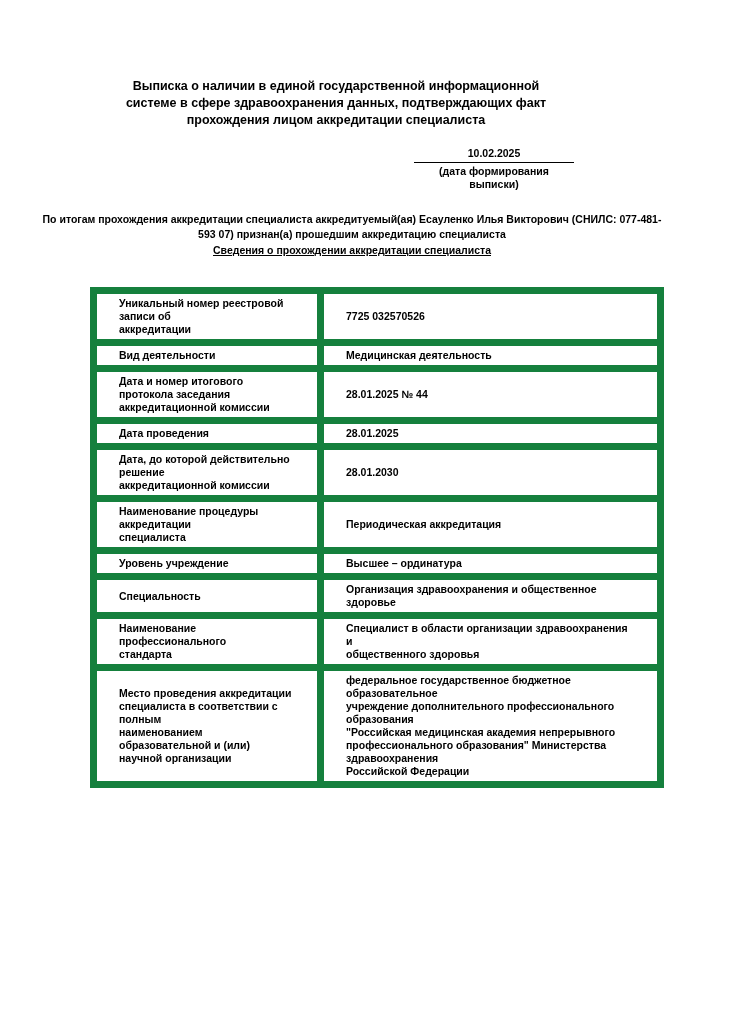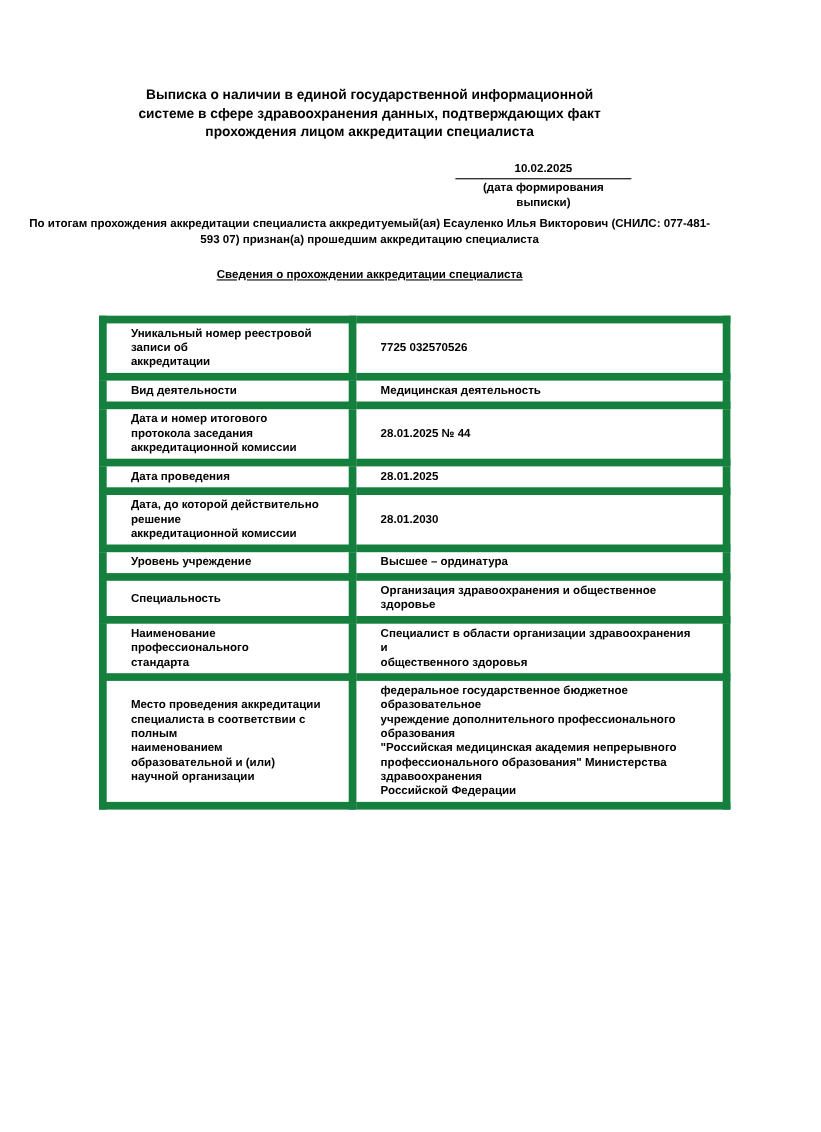--- a/index.html
+++ b/index.html
@@ -45,34 +45,35 @@
   }
   .date-caption {
     display: block;
     padding-top: 2px;
   }
   .summary {
     position: absolute;
     top: 196px;
     left: 0;
     width: 100%;
-    margin: 0;
+    margin: 16px;
     text-align: center;
     font-size: 10.5px;
     line-height: 14.5px;
     white-space: pre-line;
   }
   .section-heading {
     position: absolute;
     top: 244px;
     left: 0;
     width: 100%;
     text-align: center;
     font-size: 10.5px;
     text-decoration: underline;
+    padding-left: 16px;
   }
   .registry-heading {
     position: absolute;
     top: 260px;
     left: 0;
     width: 100%;
     text-align: center;
     font-size: 13.5px;
   }
   .acc-table {
@@ -140,20 +141,25 @@
       <tr>
         <td>Дата проведения</td>
         <td>28.01.2025</td>
       </tr>
       <tr>
         <td>Дата, до которой действительно решение
 аккредитационной комиссии</td>
         <td>28.01.2030</td>
       </tr>
       <tr>
+        <td>Наименование процедуры аккредитации
+специалиста</td>
+        <td>Периодическая аккредитация</td>
+      </tr>
+      <tr>
         <td>Уровень учреждение</td>
         <td>Высшее – ординатура</td>
       </tr>
       <tr>
         <td>Специальность</td>
         <td>Организация здравоохранения и общественное здоровье</td>
       </tr>
       <tr>
         <td>Наименование профессионального
 стандарта</td>

